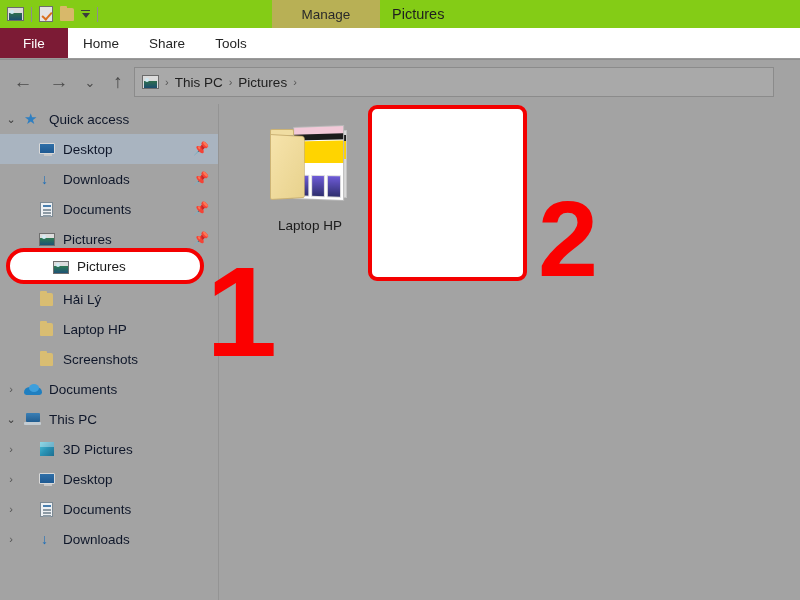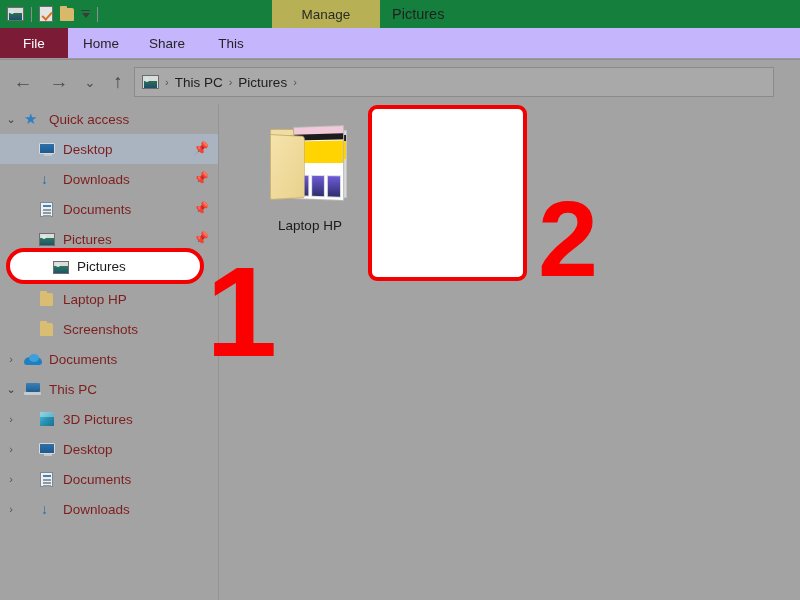--- a/index.html
+++ b/index.html
@@ -8,21 +8,21 @@
     width: 800px; height: 600px;
     overflow: hidden;
     font-family: "Liberation Sans", sans-serif;
     background: #a3a3a3;
   }
   .window { position: relative; width: 800px; height: 600px; background: #a3a3a3; }
 
   
   .titlebar {
     position: absolute; left: 0; top: 0; width: 800px; height: 28px;
-    background: #15803d;
+    background: #84cc16;
     display: flex; align-items: center;
   }
   .qat { display: flex; align-items: center; gap: 7px; padding-left: 7px; height: 28px; }
   .qat-sep { width: 1px; height: 15px; background: #8d8d8d; }
   .ico { display: inline-block; position: relative; }
 
   
   .ico-pic { width: 17px; height: 14px; background: #dcdcdc; border: 1px solid #6b6b6b; overflow: hidden; }
   .ico-pic::before { content: ""; position: absolute; left: 1px; right: 1px; bottom: 0; height: 7px;
     background: linear-gradient(to bottom, #2e6e4e, #1c4e6e); }
@@ -51,21 +51,21 @@
     display: flex; align-items: center; justify-content: center;
   }
   .win-title {
     position: absolute; left: 392px; top: 0; height: 28px;
     display: flex; align-items: center; font-size: 14.5px; color: #1f1f1f;
   }
 
   
   .tabstrip {
     position: absolute; left: 0; top: 28px; width: 800px; height: 30px;
-    background: #c4b5fd;
+    background: #ffffff;
   }
   .tab-file {
     position: absolute; left: 0; top: 0; width: 68px; height: 30px;
     background: #7c1b35; color: #ffffff; font-size: 13.5px;
     display: flex; align-items: center; justify-content: center;
   }
   .tab {
     position: absolute; top: 0; height: 30px; font-size: 13.5px; color: #252525;
     display: flex; align-items: center; justify-content: center;
   }
@@ -104,21 +104,21 @@
     background: #a3a3a3; overflow: hidden;
   }
   .sb-divider { position: absolute; left: 218px; top: 104px; width: 1px; height: 496px; background: #949494; }
   .sb-row { position: relative; height: 30px; display: flex; align-items: center; }
   .sb-row.sel { background: #a9b4c0; }
   .sb-chev {
     width: 22px; text-align: center; font-size: 11px; color: #555; flex: none;
   }
   .sb-chev.open { color: #3c3c3c; }
   .sb-icon { width: 22px; height: 18px; flex: none; position: relative; margin-right: 5px; }
-  .sb-label { font-size: 13.5px; color: #7f1d1d; white-space: nowrap; }
+  .sb-label { font-size: 13.5px; color: #0f172a; white-space: nowrap; }
   .sb-pin {
     position: absolute; right: 12px; top: 8px; width: 13px; height: 14px;
     color: #4a4a4a; font-size: 13px; line-height: 13px;
   }
 
   
   .g-star { position: absolute; left: 2px; top: 1px; color: #2f7fc1; font-size: 15px; line-height: 15px; }
   .g-desktop { position: absolute; left: 3px; top: 3px; width: 16px; height: 11px;
     background: linear-gradient(#2f6fa8, #1f5a92); border: 1px solid #d8d8d8; border-radius: 1px; }
   .g-desktop::after { content: ""; position: absolute; left: 4px; bottom: -3px; width: 8px; height: 2px; background: #c8c8c8; }
@@ -236,21 +236,21 @@
       <span class="qat-sep"></span>
     </div>
     <div class="ctx-tab">Manage</div>
     <div class="win-title">Pictures</div>
   </div>
 
   <div class="tabstrip">
     <div class="tab-file">File</div>
     <div class="tab tab-share">Share</div>
     <div class="tab tab-home">Home</div>
-    <div class="tab tab-view">This</div>
+    <div class="tab tab-view">Tools</div>
   </div>
   <div class="ribbon-divider"></div>
 
   <div class="addrbar">
     <div class="nav-btn nav-back">←</div>
     <div class="nav-btn nav-fwd">→</div>
     <div class="nav-btn nav-hist">⌄</div>
     <div class="nav-btn nav-up">↑</div>
 
     <div class="crumbbox">
@@ -308,20 +308,28 @@
         <span class="sb-label">Pictures</span>
         <span class="sb-pin">📌</span>
       </div>
       <div class="sb-row">
         <span class="sb-chev"></span>
         <span style="width: 14px; flex: 0 0 auto;"></span>
         <span class="sb-icon">
           <span class="g-fold"></span>
         </span>
         <span class="sb-label">Đám mây</span>
+      </div>
+      <div class="sb-row">
+        <span class="sb-chev"></span>
+        <span style="width: 14px; flex: 0 0 auto;"></span>
+        <span class="sb-icon">
+          <span class="g-fold"></span>
+        </span>
+        <span class="sb-label">Hải Lý</span>
       </div>
       <div class="sb-row">
         <span class="sb-chev"></span>
         <span style="width: 14px; flex: 0 0 auto;"></span>
         <span class="sb-icon">
           <span class="g-fold"></span>
         </span>
         <span class="sb-label">Laptop HP</span>
       </div>
       <div class="sb-row">

